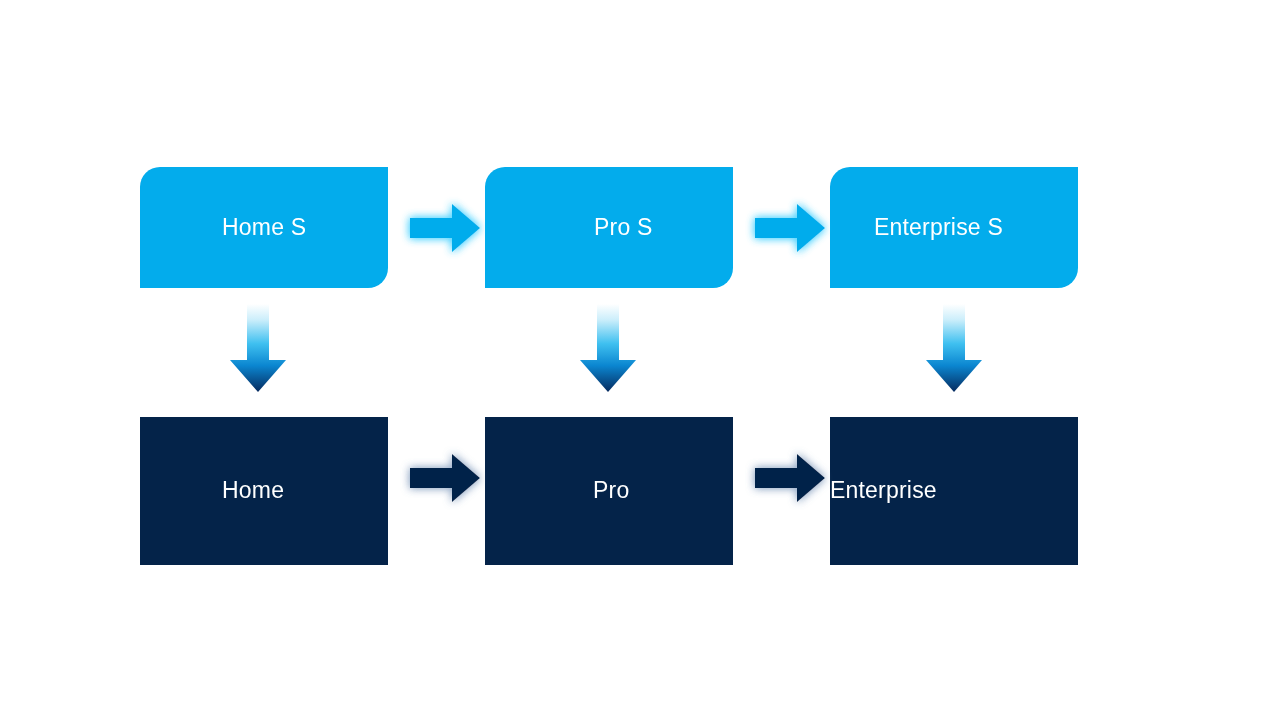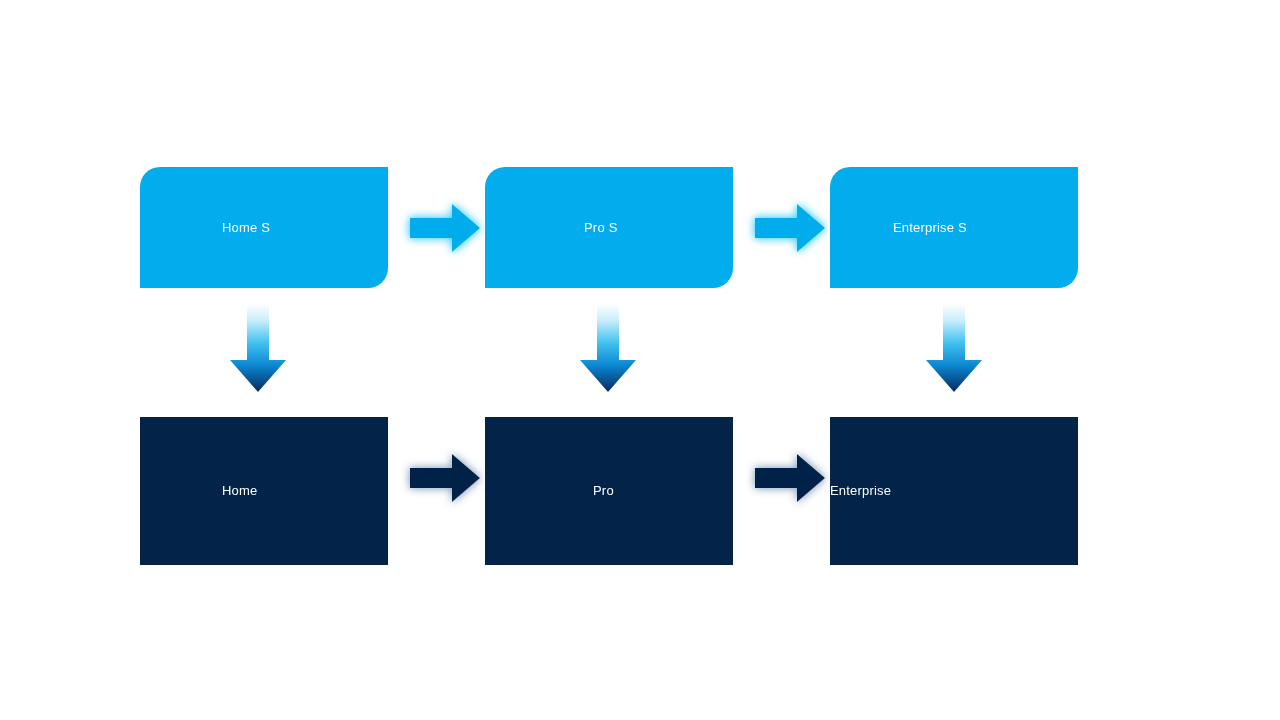--- a/index.html
+++ b/index.html
@@ -23,21 +23,21 @@
   }
 
   
   .node {
     position: absolute;
     box-sizing: border-box;
     display: flex;
     align-items: center;
     justify-content: flex-start;
     color: #ffffff;
-    font-size: 13px;
+    font-size: 23px;
     font-weight: 400;
     letter-spacing: 0.2px;
     line-height: 1.2;
     white-space: nowrap;
   }
 
   .node-top {
     background: #03ACEC;
     border-radius: 20px 0 20px 0;
     height: 121px;
@@ -57,22 +57,22 @@
     display: block;
   }
 
   
   .col-1 { left: 140px; }
   .col-2 { left: 485px; }
   .col-3 { left: 830px; }
 
   
   .node-top.col-1 .node-label  { padding-left: 82px; }
-  .node-top.col-2 .node-label  { padding-left: 99px; }
-  .node-top.col-3 .node-label  { padding-left: 63px; }
+  .node-top.col-2 .node-label  { padding-left: 99px; margin-left: 10px; }
+  .node-top.col-3 .node-label  { padding-left: 44px; }
   .node-bottom.col-1 .node-label { padding-left: 82px; }
   .node-bottom.col-2 .node-label { padding-left: 108px; }
   .node-bottom.col-3 .node-label { }
 
   
   .arrow-h {
     position: absolute;
     width: 90px;
     height: 64px;
   }

